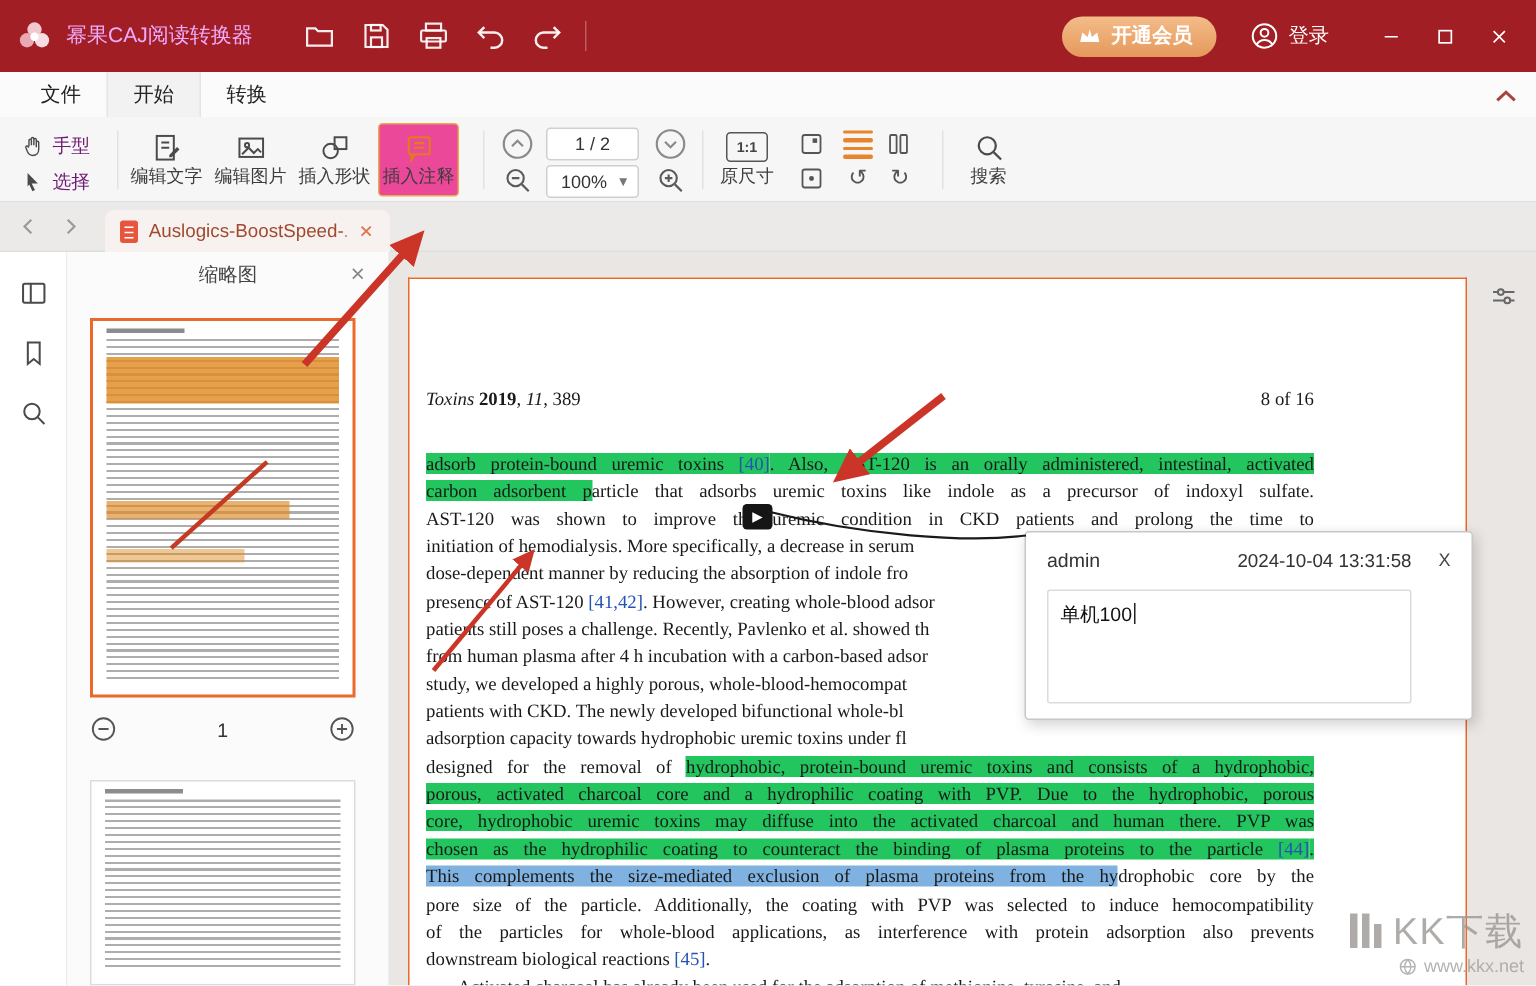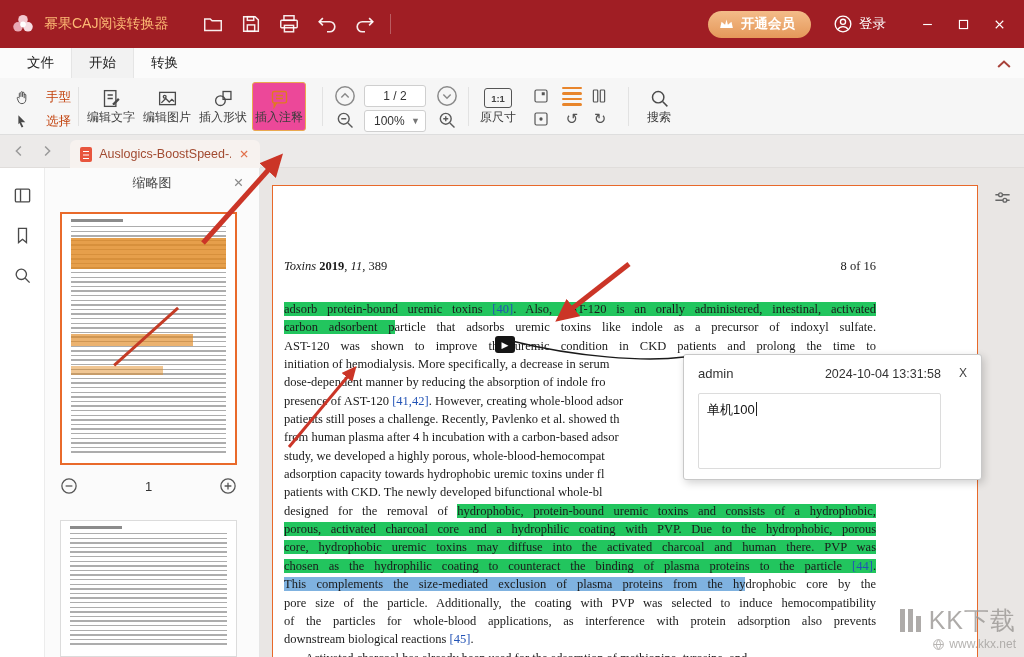--- a/index.html
+++ b/index.html
@@ -2,21 +2,21 @@
 <html><head>
 <meta charset="utf-8">
 <style>
   * { margin:0; padding:0; box-sizing:border-box; }
   html,body { width:1024px; height:657px; overflow:hidden; font-family:"Liberation Sans","DejaVu Sans",sans-serif; background:#fff; position:relative; }
   svg { display:block; }
 
   
   .titlebar { position:absolute; left:0; top:0; width:1024px; height:48px; background:#A01E24; display:flex; align-items:center; color:#fff; z-index:5; }
   .app-logo { width:26px; height:26px; margin-left:10px; }
-  .app-title { margin-left:8px; font-size:14px; color:#fdba74; }
+  .app-title { margin-left:8px; font-size:14px; color:#f0abfc; }
   .tb-icons { display:flex; align-items:center; gap:16px; margin-left:34px; }
   .tb-btn { width:22px; height:22px; color:rgba(255,255,255,.92); cursor:pointer; }
   .tb-sep { width:1px; height:20px; background:rgba(255,255,255,.28); margin-left:14px; }
   .tb-right { margin-left:auto; display:flex; align-items:center; }
   .member-pill { display:flex; align-items:center; gap:6px; height:27px; padding:0 16px 0 10px; border-radius:15px; background:linear-gradient(180deg,#F3BC89,#E5985A); color:#fff; font-size:13.5px; font-weight:bold; cursor:pointer; }
   .member-pill .crown { width:17px; height:17px; color:#FFF; }
   .login-wrap { display:flex; align-items:center; gap:6px; margin-left:22px; cursor:pointer; }
   .login-wrap .person { width:20px; height:20px; color:#fff; }
   .login-label { font-size:13.5px; }
   .win-btns { display:flex; align-items:center; gap:10px; margin:0 12px 0 28px; }
@@ -25,21 +25,21 @@
 
   
   .tabrow { position:absolute; left:0; top:48px; width:1024px; height:30px; background:#FBFBFB; display:flex; align-items:stretch; padding-left:10px; }
   .mtab { padding:0 17px; line-height:30px; font-size:13.5px; color:#222; cursor:pointer; }
   .mtab.active { background:#F2F2F2; border-left:1px solid #E5E5E5; border-right:1px solid #E5E5E5; }
   .collapse-btn { position:absolute; right:10px; top:6px; width:20px; height:18px; color:#A8423A; cursor:pointer; }
 
   
   .ribbon { position:absolute; left:0; top:78px; width:1024px; height:57px; background:#F6F6F6; border-bottom:1px solid #DEDEDE; }
   .vsep { position:absolute; top:9px; height:39px; width:1px; background:#E2E2E2; }
-  .tool-sm { position:absolute; display:flex; align-items:center; gap:17px; font-size:12.5px; color:#c2410c; height:20px; cursor:pointer; }
+  .tool-sm { position:absolute; display:flex; align-items:center; gap:6px; font-size:12.5px; color:#701a75; height:20px; cursor:pointer; }
   .tool-sm svg { width:15px; height:15px; color:#4A4A4A; }
   .bigbtn { position:absolute; top:4px; width:54px; height:49px; display:flex; flex-direction:column; align-items:center; justify-content:space-between; padding:5px 0 4px; font-size:12px; color:#3D3D3D; cursor:pointer; border:1px solid transparent; border-radius:3px; }
   .bigbtn svg { width:21px; height:21px; color:#4A4A4A; }
   .bigbtn.active { background:#ec4899; border-color:#E9A94F; }
   .bigbtn.active svg { color:#E07B1F; }
   .circ-btn { position:absolute; width:22px; height:22px; color:#8A8A8A; cursor:pointer; }
   .nav-input { position:absolute; width:62px; height:22px; border:1px solid #CFCFCF; border-radius:3px; background:#fff; font-size:12px; text-align:center; color:#333; }
   .zoom-combo { position:absolute; width:62px; height:22px; border:1px solid #CFCFCF; border-radius:3px; background:#fff; font-size:12px; color:#333; display:flex; align-items:center; padding:0 5px 0 9px; cursor:pointer; }
   .zoom-caret { margin-left:auto; font-size:9px; color:#777; }
   .mag-btn { position:absolute; width:20px; height:20px; color:#5A5A5A; cursor:pointer; }
@@ -426,22 +426,22 @@
     <div class="doc-lines">
         <div class="tl jst"><span class="seg-hl">adsorb protein-bound uremic toxins </span><span class="seg-hl seg-lk">[40]</span><span class="seg-hl">. Also, AST-120 is an orally administered, intestinal, activated</span></div>
         <div class="tl jst"><span class="seg-hl">carbon adsorbent p</span><span>article that adsorbs uremic toxins like indole as a precursor of indoxyl sulfate.</span></div>
         <div class="tl jst"><span>AST-120 was shown to improve the uremic condition in CKD patients and prolong the time to</span></div>
         <div class="tl"><span>initiation of hemodialysis. More specifically, a decrease in serum</span></div>
         <div class="tl"><span>dose-dependent manner by reducing the absorption of indole fro</span></div>
         <div class="tl"><span>presence of AST-120 </span><span class="seg-lk">[41,42]</span><span>. However, creating whole-blood adsor</span></div>
         <div class="tl"><span>patients still poses a challenge. Recently, Pavlenko et al. showed th</span></div>
         <div class="tl"><span>from human plasma after 4 h incubation with a carbon-based adsor</span></div>
         <div class="tl"><span>study, we developed a highly porous, whole-blood-hemocompat</span></div>
+        <div class="tl"><span>patients with CKD. The newly developed bifunctional whole-bl</span></div>
         <div class="tl"><span>adsorption capacity towards hydrophobic uremic toxins under fl</span></div>
-        <div class="tl"><span>patients with CKD. The newly developed bifunctional whole-bl</span></div>
         <div class="tl jst"><span>designed for the removal of </span><span class="seg-hl">hydrophobic, protein-bound uremic toxins and consists of a hydrophobic,</span></div>
         <div class="tl jst"><span class="seg-hl">porous, activated charcoal core and a hydrophilic coating with PVP. Due to the hydrophobic, porous</span></div>
         <div class="tl jst"><span class="seg-hl">core, hydrophobic uremic toxins may diffuse into the activated charcoal and human there. PVP was</span></div>
         <div class="tl jst"><span class="seg-hl">chosen as the hydrophilic coating to counteract the binding of plasma proteins to the particle </span><span class="seg-hl seg-lk">[44]</span><span class="seg-hl">.</span></div>
         <div class="tl jst"><span class="seg-hb">This complements the size-mediated exclusion of plasma proteins from the hy</span><span>drophobic core by the</span></div>
         <div class="tl jst"><span>pore size of the particle. Additionally, the coating with PVP was selected to induce hemocompatibility</span></div>
         <div class="tl jst"><span>of the particles for whole-blood applications, as interference with protein adsorption also prevents</span></div>
         <div class="tl"><span>downstream biological reactions </span><span class="seg-lk">[45]</span><span>.</span></div>
         <div class="tl ind"><span>Activated charcoal has already been used for the adsorption of methionine, tyrosine, and</span></div>
       </div>

